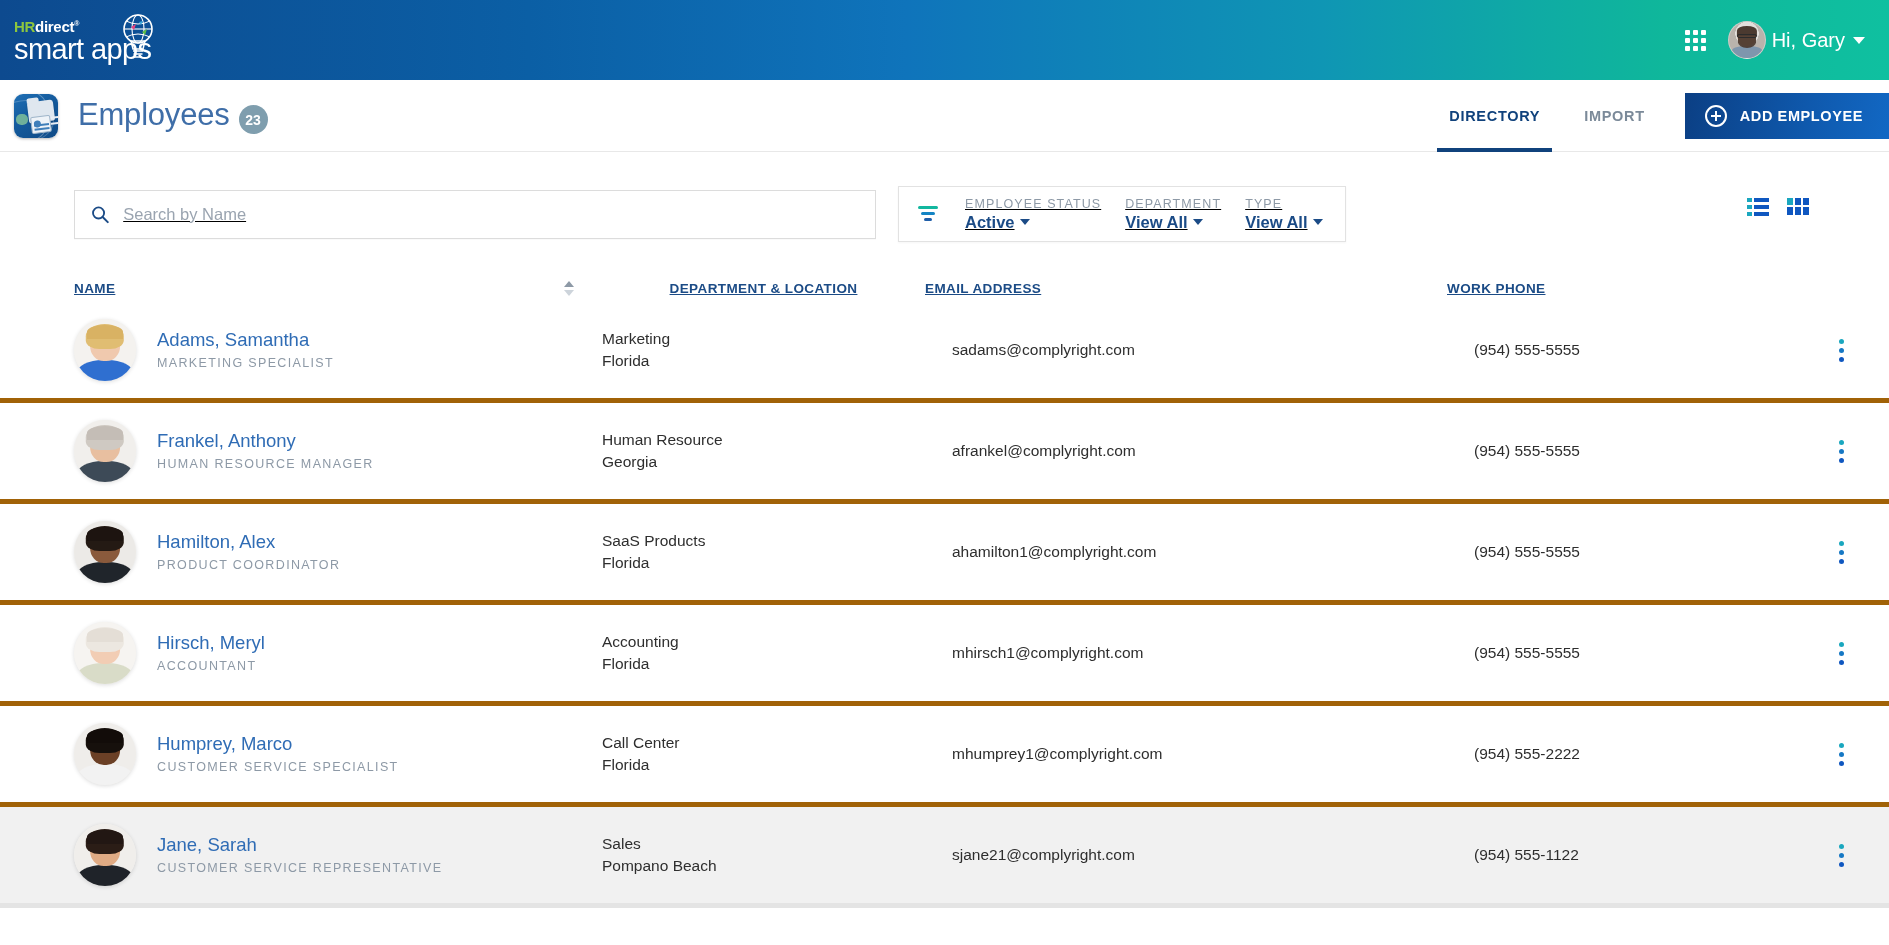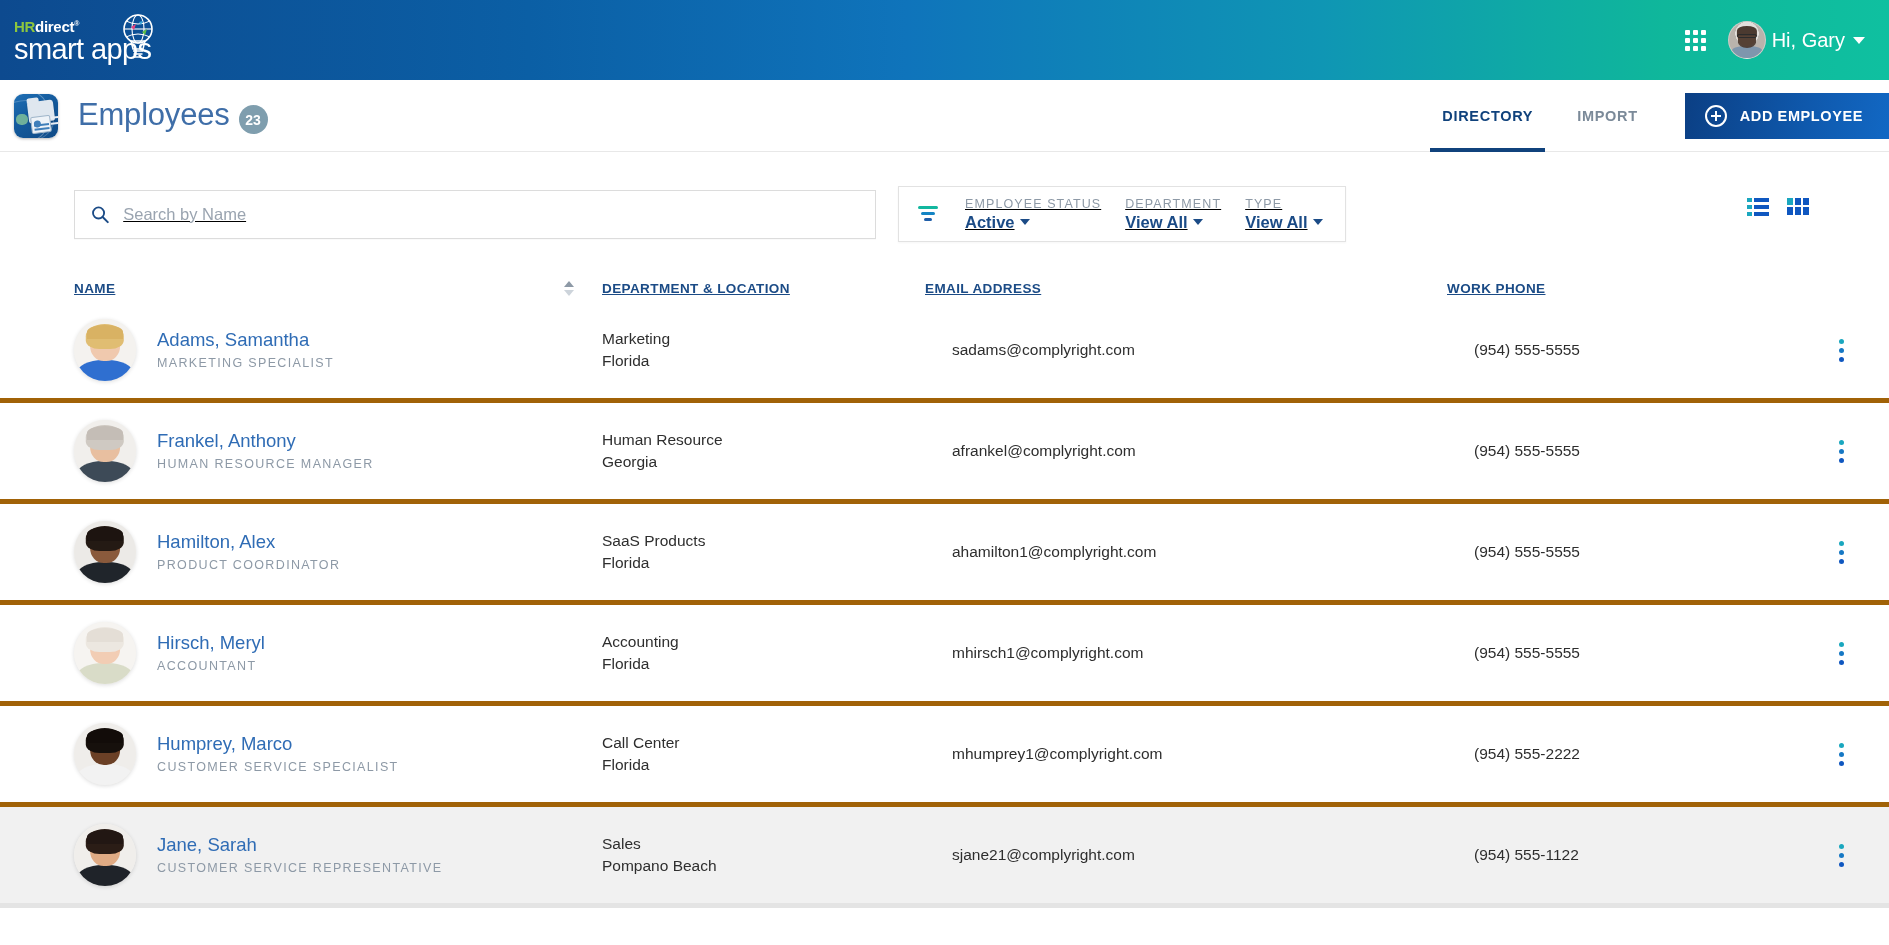--- a/index.html
+++ b/index.html
@@ -117,21 +117,21 @@
   }
   .tab.active { color: #10427c; }
   .tab.active:after {
     content: ""; position: absolute; left: 10px; right: 10px; bottom: -1px;
     height: 4px; background: #10427c;
   }
   .add-btn {
     display: flex; align-items: center; gap: 13px;
     background: linear-gradient(100deg, #0b3f84 0%, #0f59ad 60%, #1268c4 100%);
     color: #ffffff; font-size: 14.5px; font-weight: bold; letter-spacing: 0.6px;
-    padding: 0 26px 0 20px; height: 46px; align-self: center; margin-left: 25px;
+    padding: 0 26px 0 20px; height: 46px; align-self: center; margin-left: 18px;
     cursor: pointer; border: none;
     font-family: "Liberation Sans", sans-serif;
   }
   .plus-circle {
     width: 22px; height: 22px; border-radius: 50%; border: 2px solid #ffffff;
     position: relative; flex: none;
   }
   .plus-circle:before, .plus-circle:after {
     content: ""; position: absolute; background: #ffffff;
   }
@@ -187,21 +187,21 @@
   
   .table { margin-top: 32px; }
   .thead {
     display: flex; align-items: center; padding: 0 0 0 74px; height: 28px;
   }
   .th {
     font-size: 13.5px; font-weight: bold; color: #1b4b86; letter-spacing: 0.4px;
     text-decoration: underline; cursor: pointer;
   }
   .col-name  { width: 528px; display: flex; align-items: center; }
-  .col-dept  { width: 323px; }
+  .col-dept  { width: 323px; text-align: center; }
   .col-email { width: 522px; }
   .col-phone { width: 320px; }
   .col-menu  { width: 95px; display: flex; justify-content: center; }
   .sort-arrows { margin-left: auto; margin-right: 28px; display:flex; flex-direction: column; gap: 3px; cursor:pointer;}
   .sort-arrows .up {
     width:0; height:0; border-left:5px solid transparent; border-right:5px solid transparent;
     border-bottom: 6px solid #8d99a6;
   }
   .sort-arrows .dn {
     width:0; height:0; border-left:5px solid transparent; border-right:5px solid transparent;

